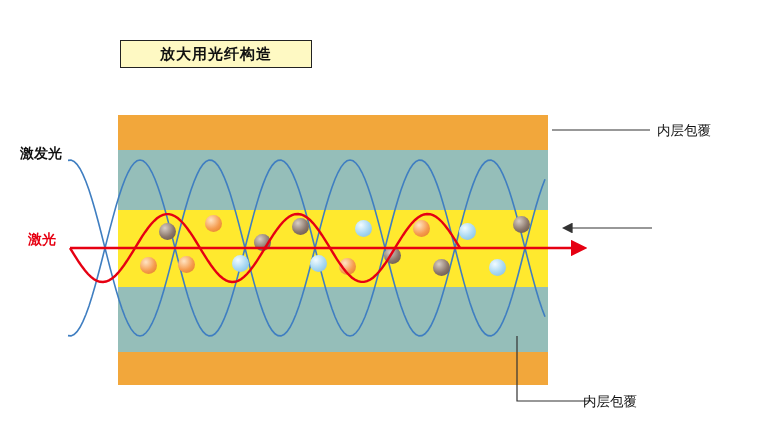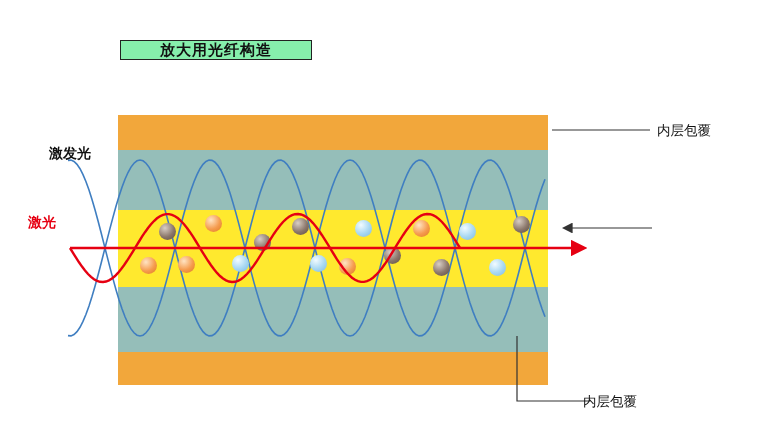--- a/index.html
+++ b/index.html
@@ -5,22 +5,22 @@
   * { margin:0; padding:0; box-sizing:border-box; }
   html,body { background:#ffffff; }
   body {
     width:780px; height:443px;
     font-family:"Liberation Sans", sans-serif;
     position:relative; overflow:hidden;
   }
   .stage { position:absolute; left:0; top:0; width:780px; height:443px; }
 
   .title-box {
-    position:absolute; left:120px; top:40px; width:192px; height:20px;
-    border:1.5px solid #222; background:#86efac;
+    position:absolute; left:120px; top:40px; width:192px; height:28px;
+    border:1.5px solid #222; background:#fef9c3;
     display:flex; align-items:center; justify-content:center;
     font-weight:bold; font-size:15px; color:#111; letter-spacing:1px;
   }
 
   .layer { position:absolute; }
   .fiber-outer-top    { left:118px; top:115px; width:430px; height:35px;  background:var(--outer-cladding); }
   .fiber-inner        { left:118px; top:150px; width:430px; height:202px; background:var(--inner-cladding); }
   .fiber-core         { left:118px; top:210px; width:430px; height:77px;  background:var(--core); }
   .fiber-outer-bottom { left:118px; top:352px; width:430px; height:33px;  background:var(--outer-cladding); }
 
@@ -88,18 +88,18 @@
     </defs>
 
     <path class="laser" d="M70 248.0L73 252.9L76 257.7L79 262.3L82 266.6L85 270.5L88 274.0L91 276.9L94 279.2L97 280.8L100 281.8L103 282.0L106 281.5L109 280.3L112 278.5L115 276.0L118 272.9L121 269.3L124 265.2L127 260.8L130 256.1L133 251.3L136 246.4L139 241.5L142 236.7L145 232.2L148 228.0L151 224.3L154 221.0L157 218.3L160 216.2L163 214.8L166 214.1L169 214.1L172 214.8L175 216.2L178 218.3L181 221.0L184 224.3L187 228.0L190 232.2L193 236.7L196 241.5L199 246.4L202 251.3L205 256.1L208 260.8L211 265.2L214 269.3L217 272.9L220 276.0L223 278.5L226 280.3L229 281.5L232 282.0L235 281.8L238 280.8L241 279.2L244 276.9L247 274.0L250 270.5L253 266.6L256 262.3L259 257.7L262 252.9L265 248.0L268 243.1L271 238.3L274 233.7L277 229.4L280 225.5L283 222.0L286 219.1L289 216.8L292 215.2L295 214.2L298 214.0L301 214.5L304 215.7L307 217.5L310 220.0L313 223.1L316 226.7L319 230.8L322 235.2L325 239.9L328 244.7L331 249.6L334 254.5L337 259.3L340 263.8L343 268.0L346 271.7L349 275.0L352 277.7L355 279.8L358 281.2L361 281.9L364 281.9L367 281.2L370 279.8L373 277.7L376 275.0L379 271.7L382 268.0L385 263.8L388 259.3L391 254.5L394 249.6L397 244.7L400 239.9L403 235.2L406 230.8L409 226.7L412 223.1L415 220.0L418 217.5L421 215.7L424 214.5L427 214.0L430 214.2L433 215.2L436 216.8L439 219.1L442 222.0L445 225.5L448 229.4L451 233.7L454 238.3L457 243.1L460 248.0"></path>
     <path class="laser" d="M70 248 L584 248" marker-end="url(#red-arrow)"></path>
 
     <path class="leader" d="M552 130 L650 130"></path>
     <path class="leader" d="M652 228 L564 228" marker-end="url(#black-arrow)"></path>
     <path class="leader" d="M517 336 L517 401 L590 401"></path>
   </svg>
 
-  <div class="lbl bold" style="left:20px; top:145px;margin-left:29px;">激发光</div>
-  <div class="lbl bold red" style="left:28px; top:214px;">激光</div>
+  <div class="lbl bold" style="left:20px; top:145px;">激发光</div>
+  <div class="lbl bold red" style="left:28px; top:231px;">激光</div>
   <div class="lbl" style="left:657px; top:122px;">内层包覆</div>
   <div class="lbl" style="left:583px; top:393px;">内层包覆</div>
 
 </div>
 
 </body></html>

